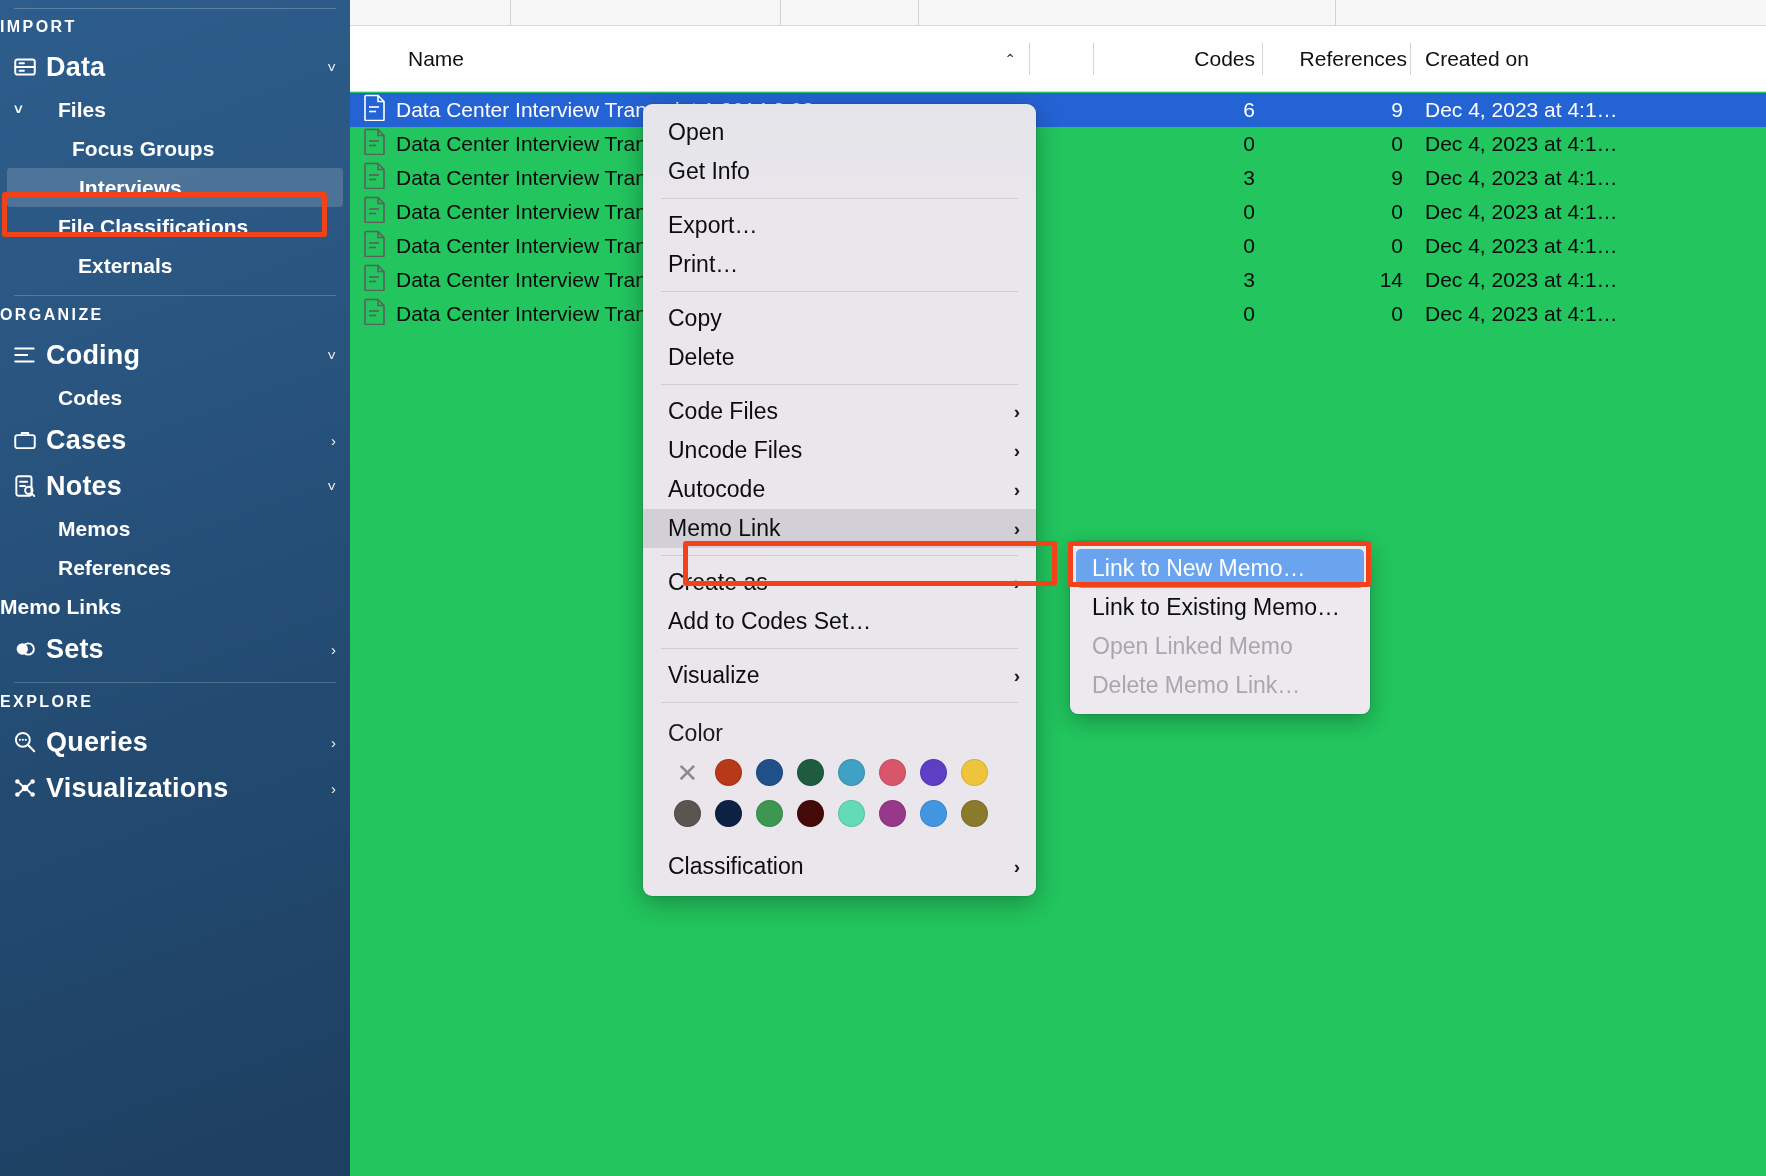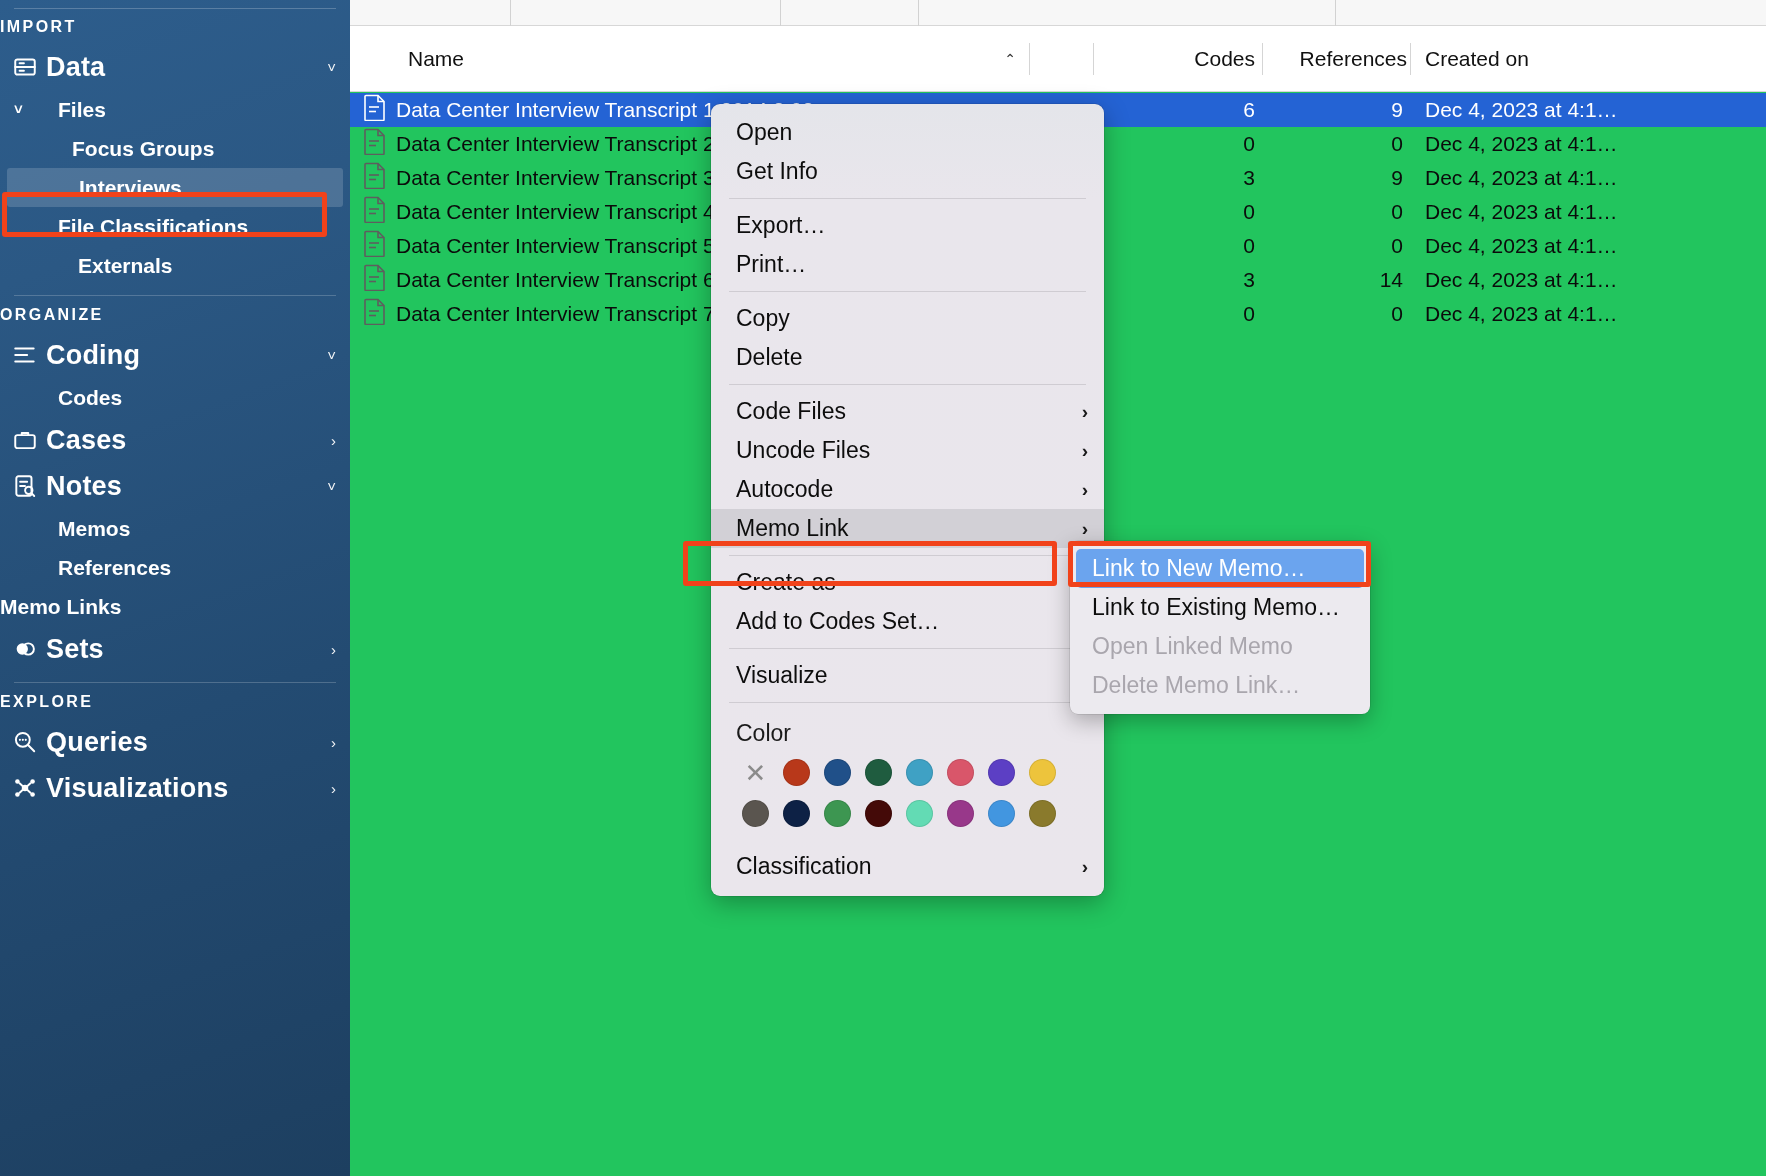--- a/index.html
+++ b/index.html
@@ -73,21 +73,21 @@
   .c-i1 { width:64px; }
   .c-i2 { width:64px; }
   .c-codes { width:105px; text-align:right; padding-right:8px; }
   .c-refs  { width:148px; text-align:right; padding-right:8px; }
   .c-created{ width:300px; padding-left:14px; white-space:nowrap; overflow:hidden; }
 
   .fileicon { width:22px; height:27px; flex:0 0 auto; }
 
   
   #ctxmenu {
-    position:absolute; left:711px; top:104px; width:393px;
+    position:absolute; left:643px; top:104px; width:393px;
     background:#e9e6ec; border-radius:9px;
     box-shadow:0 7px 26px rgba(0,0,0,0.30), 0 0 0 0.5px rgba(0,0,0,0.16);
     padding:9px 0 10px 0;
     background-image:linear-gradient(180deg,#e4e5ea 0%,#e9e6ec 12%,#eae6ec 100%);
   }
   .mi {
     height:39px; display:flex; align-items:center; font-size:23px; color:#0d0d0d;
     padding:0 16px 0 25px; position:relative;
   }
   .mi.hl { background:#d2d0d6; }

